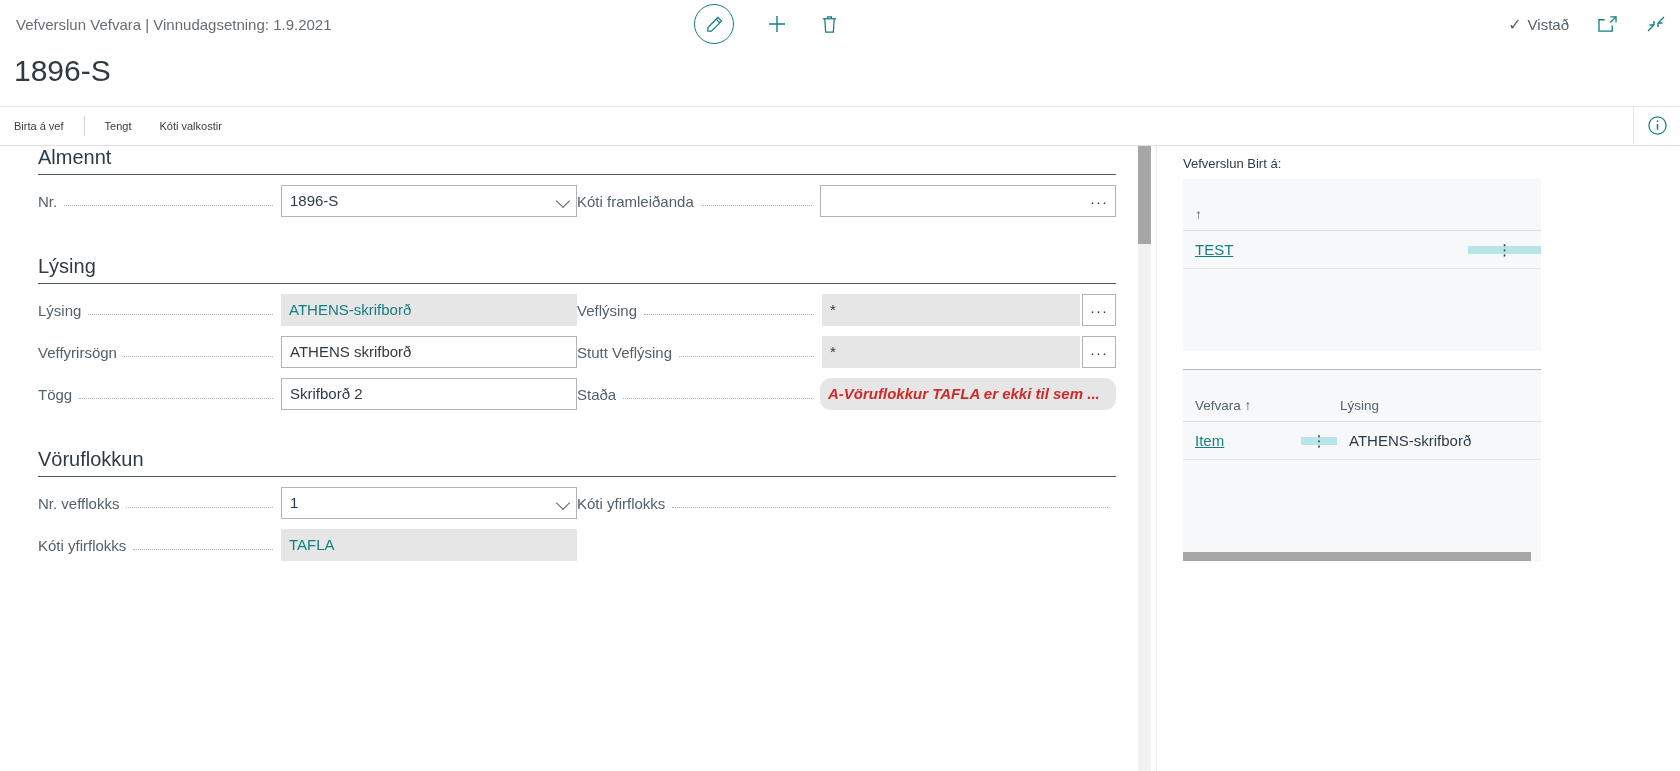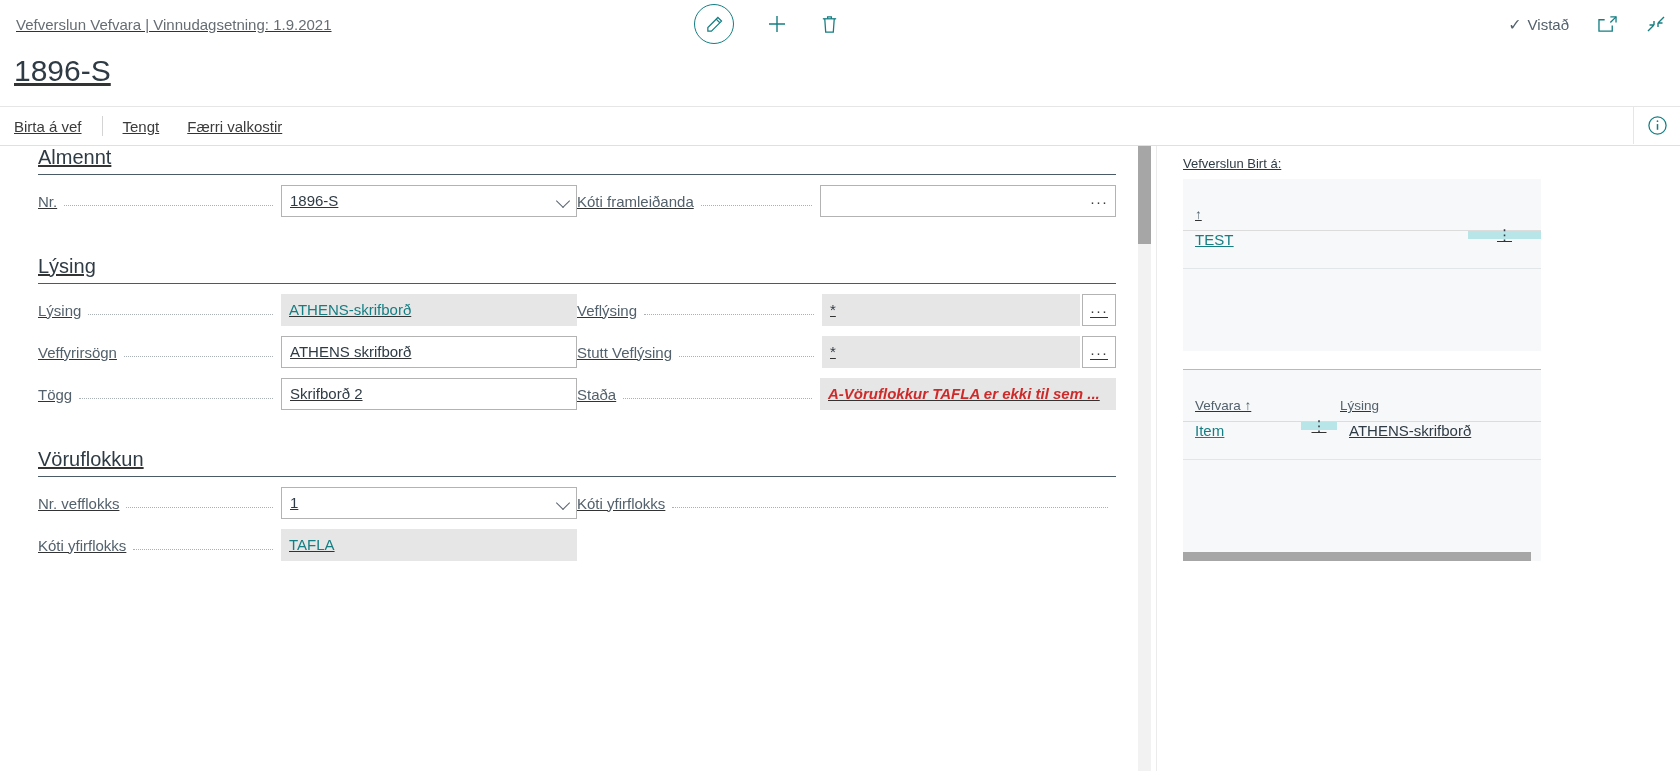--- a/index.html
+++ b/index.html
@@ -7,21 +7,21 @@
     background: #ffffff;
   }
   body {
     width: 1680px; height: 771px;
     font-family: "Liberation Sans", sans-serif;
     font-size: 15px;
     color: #333333;
     overflow: hidden;
     position: relative;
   }
-  .app { width: 1680px; height: 771px; position: relative; display: flex; flex-direction: column; text-decoration: underline; }
+  .app { width: 1680px; height: 771px; position: relative; display: flex; flex-direction: column; }
 
   
   .topbar {
     height: 48px;
     display: flex; align-items: center;
     position: relative;
     flex: none;
   }
   .breadcrumb {
     font-size: 15px; color: #666d73;
@@ -69,21 +69,21 @@
   
   .actionbar {
     height: 38px; flex: none;
     border-top: 1px solid #e6e6e6;
     border-bottom: 1px solid #e0e0e0;
     display: flex; align-items: center;
     margin-top: 18px;
     position: relative;
   }
   .action-item {
-    font-size: 15px; color: #3b3b3b;
+    font-size: 11px; color: #3b3b3b;
     padding: 0 14px; cursor: pointer; white-space: nowrap;
   }
   .action-sep { width: 1px; height: 20px; background: #d4d4d4; margin: 0 6px; }
   .info-btn {
     position: absolute; right: 0; top: 0;
     width: 46px; height: 37px;
     display: flex; align-items: center; justify-content: center;
     border-left: 1px solid #e6e6e6;
     color: #157e83;
   }
@@ -150,20 +150,21 @@
     white-space: nowrap; overflow: hidden;
   }
   .inp.readonly {
     border: none; background: #e6e6e6; color: #157e83;
     line-height: 32px; height: 32px;
   }
   .inp.readonly.dark { color: #2f3b44; }
   .inp.readonly.err {
     color: #cf2a2a; font-weight: bold; font-style: italic;
     text-overflow: ellipsis;
+    border-radius: 11px;
   }
   .inp.with-caret { padding-right: 26px; }
   .caret {
     position: absolute; right: 9px; top: 11px;
     width: 9px; height: 9px;
     border-left: 1.6px solid #5a6670; border-bottom: 1.6px solid #5a6670;
     transform: rotate(-45deg);
   }
   .lookup {
     width: 34px; height: 32px; flex: none; box-sizing: border-box;
@@ -185,21 +186,21 @@
   .fb-head {
     height: 52px; display: flex; align-items: flex-end;
     border-bottom: 1px solid #dcdcdc;
     box-sizing: border-box;
   }
   .fb-head .hcell {
     font-size: 13.5px; color: #53616c;
     padding: 0 0 8px 12px; white-space: nowrap;
   }
   .fb-row {
-    height: 37px; display: flex; align-items: flex-start;
+    height: 37px; display: flex; align-items: center;
     border-bottom: 1px solid #e3e6e8;
   }
   .fb-cell { display: flex; align-items: center; padding-left: 12px; font-size: 15px; color: #2f3b44; }
   .fb-link { color: #157e83; text-decoration: underline; cursor: pointer; }
   .fb-menu {
     width: 36px; background: #b8e6e8; flex: none;
     display: flex; align-items: center; justify-content: center;
     color: #2f3b44; font-size: 15px; line-height: 8px;
     letter-spacing: 0; cursor: pointer;
   }
@@ -261,21 +262,21 @@
   </div>
 
   <div class="title-row">
     <div class="page-title">1896-S</div>
   </div>
 
   <div class="actionbar">
     <div class="action-item">Birta á vef</div>
     <div class="action-sep"></div>
     <div class="action-item">Tengt</div>
-    <div class="action-item">Færri valkostir</div>
+    <div class="action-item">Kóti valkostir</div>
     <div class="info-btn">
       <svg width="21" height="21" viewBox="0 0 22 22" fill="none" stroke="#157e83" stroke-width="1.3">
         <circle cx="11" cy="11" r="9"></circle>
         <path d="M11 9.5v6" stroke-width="1.6"></path>
         <circle cx="11" cy="6.5" r="0.9" fill="#157e83" stroke="none"></circle>
       </svg>
     </div>
   </div>
 
   <div class="content">

